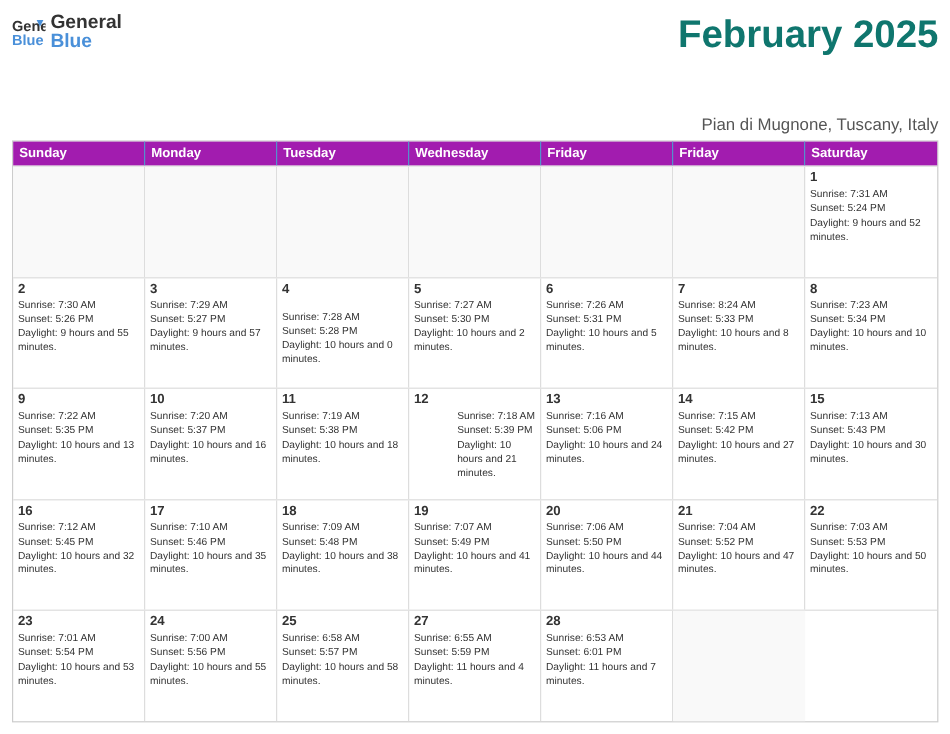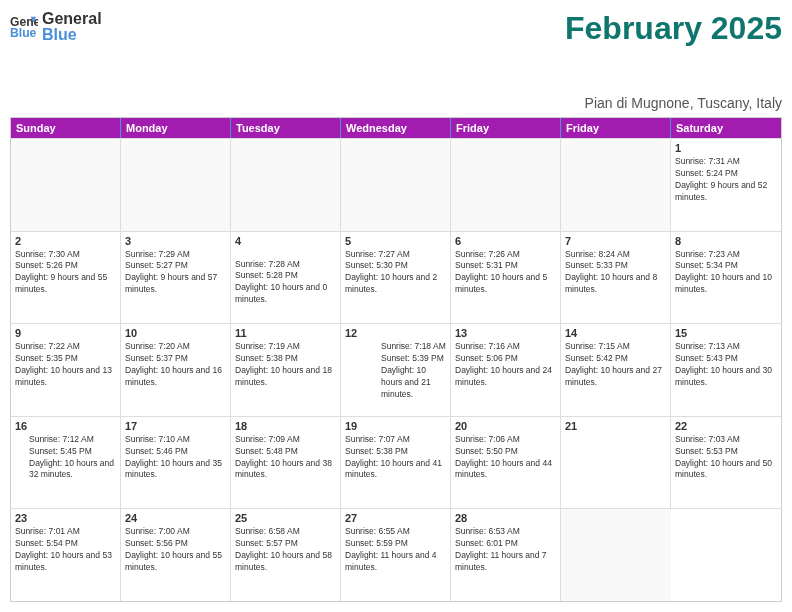--- a/index.html
+++ b/index.html
@@ -230,50 +230,53 @@
           <div class="cal-cell">
             <span class="day-num">15</span>
             <div class="day-info" style="white-space: pre-line;">Sunrise: 7:13 AM
 Sunset: 5:43 PM
 Daylight: 10 hours and 30 minutes.</div>
           </div>
         </div>
         <div class="cal-week">
           <div class="cal-cell">
             <span class="day-num">16</span>
-            <div class="day-info" style="white-space: pre-line; margin-left: 14px;">Sunrise: 7:12 AM
+            <div class="day-info" style="white-space: pre-line;">Sunrise: 7:12 AM
 Sunset: 5:45 PM
 Daylight: 10 hours and 32 minutes.</div>
           </div>
           <div class="cal-cell">
             <span class="day-num">17</span>
             <div class="day-info" style="white-space: pre-line;">Sunrise: 7:10 AM
 Sunset: 5:46 PM
 Daylight: 10 hours and 35 minutes.</div>
           </div>
           <div class="cal-cell">
             <span class="day-num">18</span>
             <div class="day-info" style="white-space: pre-line;">Sunrise: 7:09 AM
 Sunset: 5:48 PM
 Daylight: 10 hours and 38 minutes.</div>
           </div>
           <div class="cal-cell">
             <span class="day-num">19</span>
             <div class="day-info" style="white-space: pre-line;">Sunrise: 7:07 AM
-Sunset: 5:38 PM
+Sunset: 5:49 PM
 Daylight: 10 hours and 41 minutes.</div>
           </div>
           <div class="cal-cell">
             <span class="day-num">20</span>
             <div class="day-info" style="white-space: pre-line;">Sunrise: 7:06 AM
 Sunset: 5:50 PM
 Daylight: 10 hours and 44 minutes.</div>
           </div>
           <div class="cal-cell">
             <span class="day-num">21</span>
+            <div class="day-info" style="white-space: pre-line;">Sunrise: 7:04 AM
+Sunset: 5:52 PM
+Daylight: 10 hours and 47 minutes.</div>
           </div>
           <div class="cal-cell">
             <span class="day-num">22</span>
             <div class="day-info" style="white-space: pre-line;">Sunrise: 7:03 AM
 Sunset: 5:53 PM
 Daylight: 10 hours and 50 minutes.</div>
           </div>
         </div>
         <div class="cal-week">
           <div class="cal-cell">

